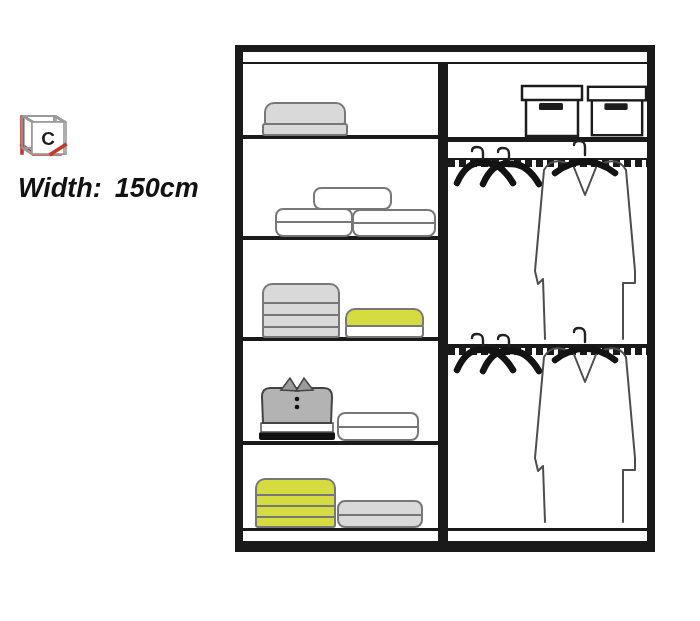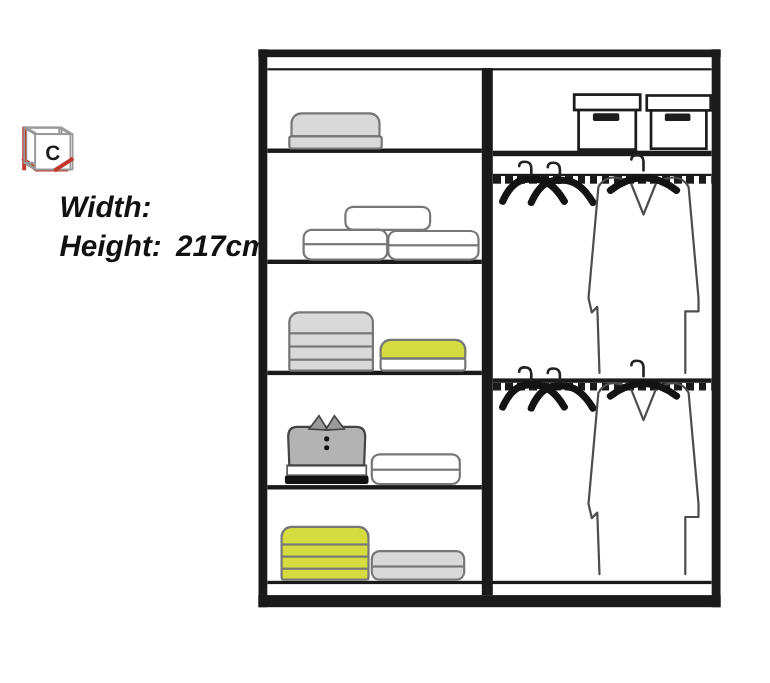--- a/index.html
+++ b/index.html
@@ -16,21 +16,21 @@
   }
   html,body{margin:0;padding:0;background:#fff;}
   .stage{position:relative;width:700px;height:621px;background:#fff;overflow:hidden;
          font-family:"Liberation Sans",sans-serif;}
 
   
   .variant-row{position:absolute;left:20px;top:114px;display:flex;gap:3px;}
   .variant-box{display:block;cursor:pointer;}
   .dims{position:absolute;left:18px;top:170px;}
   .dim-line{display:flex;gap:13px;font-style:italic;font-weight:bold;
-            font-size:27px;line-height:36px;color:var(--text);white-space:nowrap;margin-left:36px;}
+            font-size:27px;line-height:36px;color:var(--text);white-space:nowrap;}
 
   
   .wardrobe{position:absolute;left:235px;top:45px;width:420px;height:507px;}
   .bar{position:absolute;background:var(--frame);}
   .thin{position:absolute;background:var(--frame);}
 
   
   .item{position:absolute;box-sizing:border-box;border:2px solid var(--line);
         background:var(--item-gray);}
   .r-top{border-radius:10px 10px 3px 3px;}
@@ -81,24 +81,21 @@
       <path class="wireline" d="M2,2 L12,8 M34,2 L44,8 M2,34 L12,40 M34,34 L44,40"></path>
       <rect class="wireface" x="12" y="8" width="32" height="32"></rect>
       <path class="redline" d="M31,40 L45,31"></path>
       <text class="variant-letter" x="28" y="31" text-anchor="middle">C</text>
     </svg>
   </div>
 
   <div class="dims">
     <div class="dim-line">
       <span>Width:</span>
-    </div>
-    <div class="dim-line">
-      <span>Height:</span>
-      <span>217cm</span>
+      <span>150cm</span>
     </div>
   </div>
 
   <div class="wardrobe">
 
     <div class="bar" style="left:0;top:0;width:420px;height:7px"></div>
     <div class="bar" style="left:0;top:0;width:8px;height:507px"></div>
     <div class="bar" style="left:412px;top:0;width:8px;height:507px"></div>
     <div class="bar" style="left:0;top:496px;width:420px;height:11px"></div>
     <div class="thin" style="left:8px;top:17px;width:404px;height:2px"></div>

